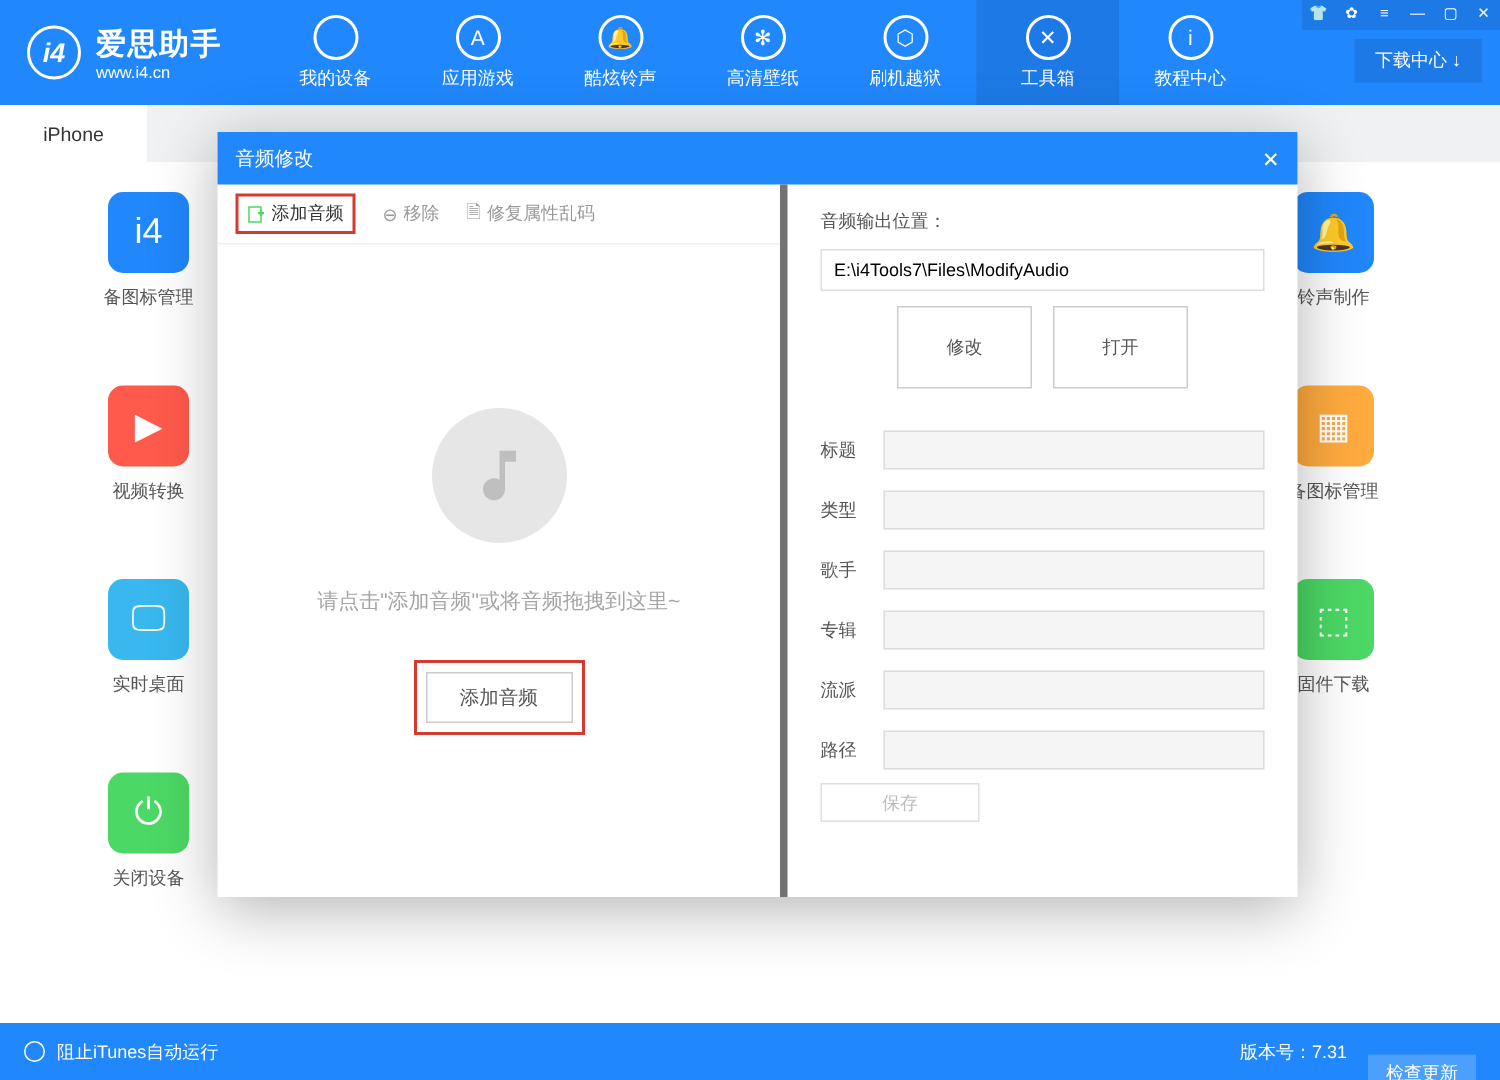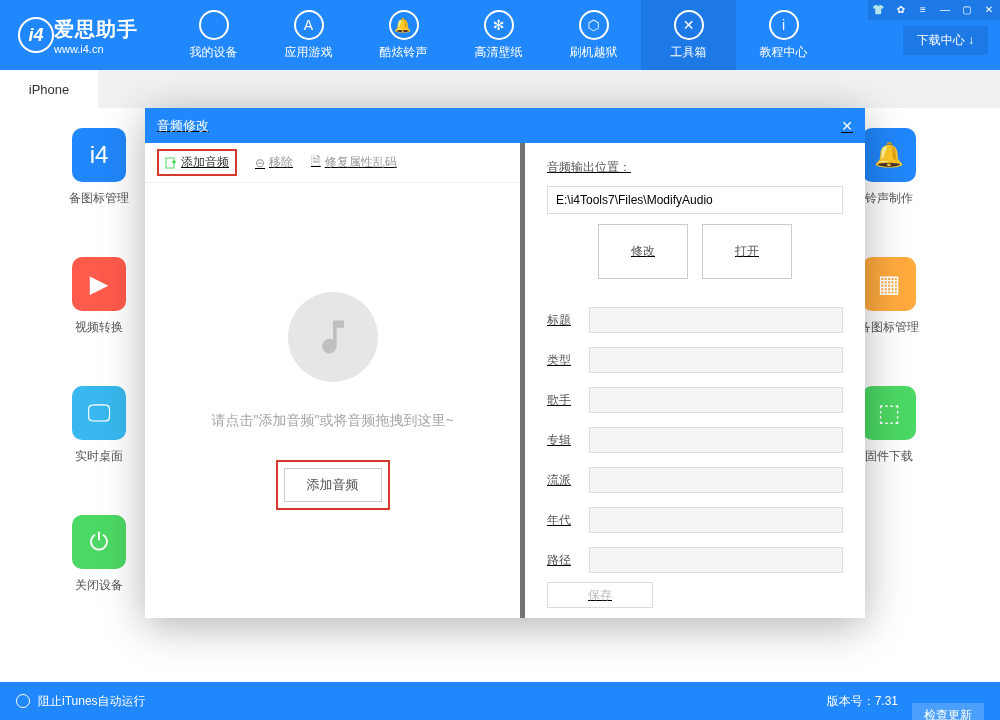--- a/index.html
+++ b/index.html
@@ -2,21 +2,21 @@
 <html><head>
 <meta charset="utf-8">
 <style>
 * { margin: 0; padding: 0; box-sizing: border-box; font-family: "Microsoft YaHei", Arial, sans-serif; }
 body { width: 1000px; height: 720px; background: #fff; overflow: hidden; position: relative; }
 
 
 .header { height: 70px; background: #2087fc; display: flex; align-items: center; padding-left: 18px; }
 .logo-wrap { display: flex; align-items: center; color: #fff; }
 .logo-circle { width: 36px; height: 36px; border: 2px solid #fff; border-radius: 50%; display: flex; align-items: center; justify-content: center; font-size: 18px; font-weight: bold; font-style: italic; }
-.logo-text { }
+.logo-text { margin-left: 10px; }
 .logo-text .title { font-size: 20px; font-weight: bold; letter-spacing: 1px; }
 .logo-text .sub { font-size: 11px; }
 .nav { display: flex; margin-left: 28px; height: 100%; }
 .nav-item { width: 95px; height: 100%; display: flex; flex-direction: column; align-items: center; justify-content: center; color: #fff; font-size: 12px; cursor: pointer; }
 .nav-item.active { background: #1d79e5; }
 .nav-item .icon { width: 30px; height: 30px; border: 2px solid #fff; border-radius: 50%; display: flex; align-items: center; justify-content: center; font-size: 14px; margin-bottom: 4px; }
 .header-right { position: absolute; right: 0; top: 0; }
 .win-ctrls { display: flex; justify-content: flex-end; height: 20px; background: #1d79e5; }
 .win-ctrls span { width: 22px; text-align: center; font-size: 10px; color: #fff; cursor: pointer; line-height: 20px; }
 .dl-center { background: #1d79e5; color: #fff; font-size: 12px; padding: 6px 14px; margin: 6px 12px 0 0; display: inline-block; float: right; cursor: pointer; }
@@ -36,21 +36,21 @@
 .c-green { background: #4cd864; }
 .c-orange { background: #ffab3e; }
 
 
 .footer { position: absolute; bottom: 0; left: 0; right: 0; height: 38px; background: #2087fc; color: #fff; font-size: 12px; display: flex; align-items: center; padding: 0 16px; }
 .footer .left { flex: 1; display: flex; align-items: center; }
 .footer .circle { width: 14px; height: 14px; border: 1.5px solid #fff; border-radius: 50%; margin-right: 8px; }
 .footer .update-btn { background: #4ca0fd; padding: 4px 12px; margin-left: 14px; cursor: pointer; margin-top: 28px; }
 
 
-.dialog { position: absolute; left: 145px; top: 108px; width: 720px; height: 510px; background: #fff; box-shadow: 0 8px 40px rgba(0,0,0,0.3); text-decoration: underline; }
+.dialog { position: absolute; left: 145px; top: 88px; width: 720px; height: 510px; background: #fff; box-shadow: 0 8px 40px rgba(0,0,0,0.3); }
 .dlg-head { height: 35px; background: #2087fc; color: #fff; font-size: 13px; display: flex; align-items: center; padding: 0 12px; }
 .dlg-head .close { margin-left: auto; font-size: 14px; cursor: pointer; }
 .dlg-body { display: flex; height: 475px; }
 .dlg-left { width: 380px; border-right: 5px solid #737373; position: relative; }
 .dlg-toolbar { height: 40px; display: flex; align-items: center; padding: 0 12px; font-size: 12px; gap: 18px; border-bottom: 1px solid #eee; }
 .tb-btn { display: flex; align-items: center; gap: 4px; color: #999; cursor: pointer; }
 .tb-btn.primary { color: #333; padding: 3px 6px; }
 .red-box { border: 2px solid #d43a2d; }
 .drop-zone { text-align: center; position: absolute; top: 40px; left: 0; right: 0; bottom: 0; display: flex; flex-direction: column; align-items: center; justify-content: center; }
 .music-icon { width: 90px; height: 90px; border-radius: 50%; background: #e6e6e6; display: flex; align-items: center; justify-content: center; margin-bottom: 30px; }
@@ -284,23 +284,19 @@
         </div>
       <div class="field-row">
           <label>专辑</label>
           <input style="">
         </div>
       <div class="field-row">
           <label>流派</label>
           <input style="">
         </div>
       <div class="field-row">
-          <label>年代</label>
-          <input style="">
-        </div>
-      <div class="field-row">
           <label>路径</label>
           <input style="">
         </div>
       <div class="save-row"><span class="save-btn">保存</span></div>
     </div>
   </div>
 </div>
 
 </body></html>

